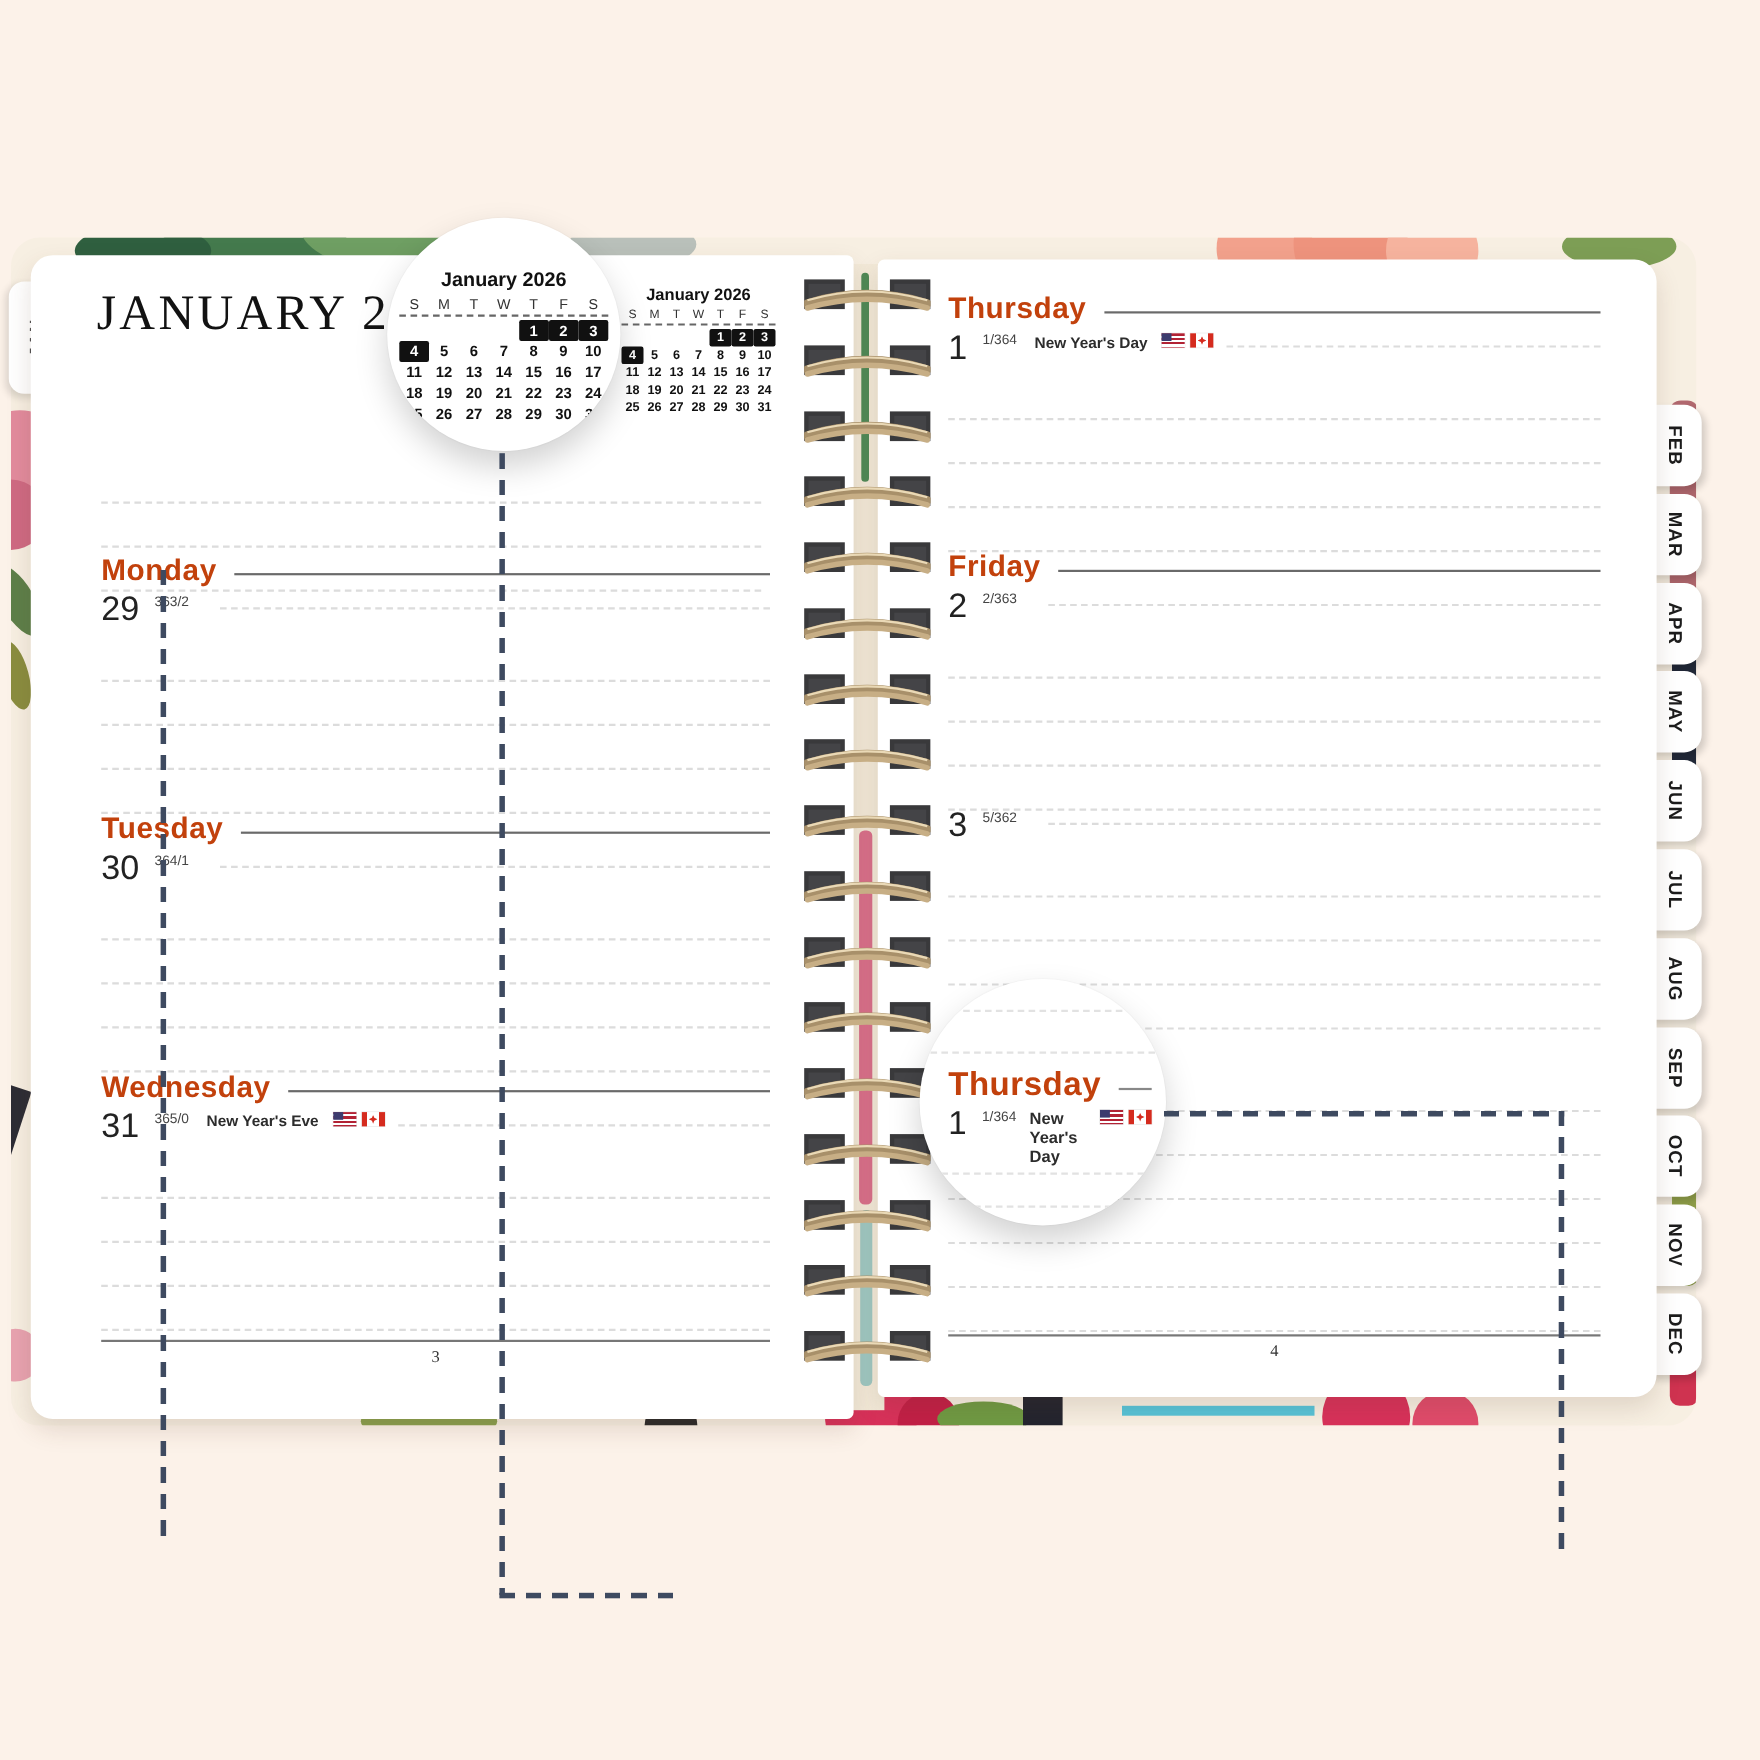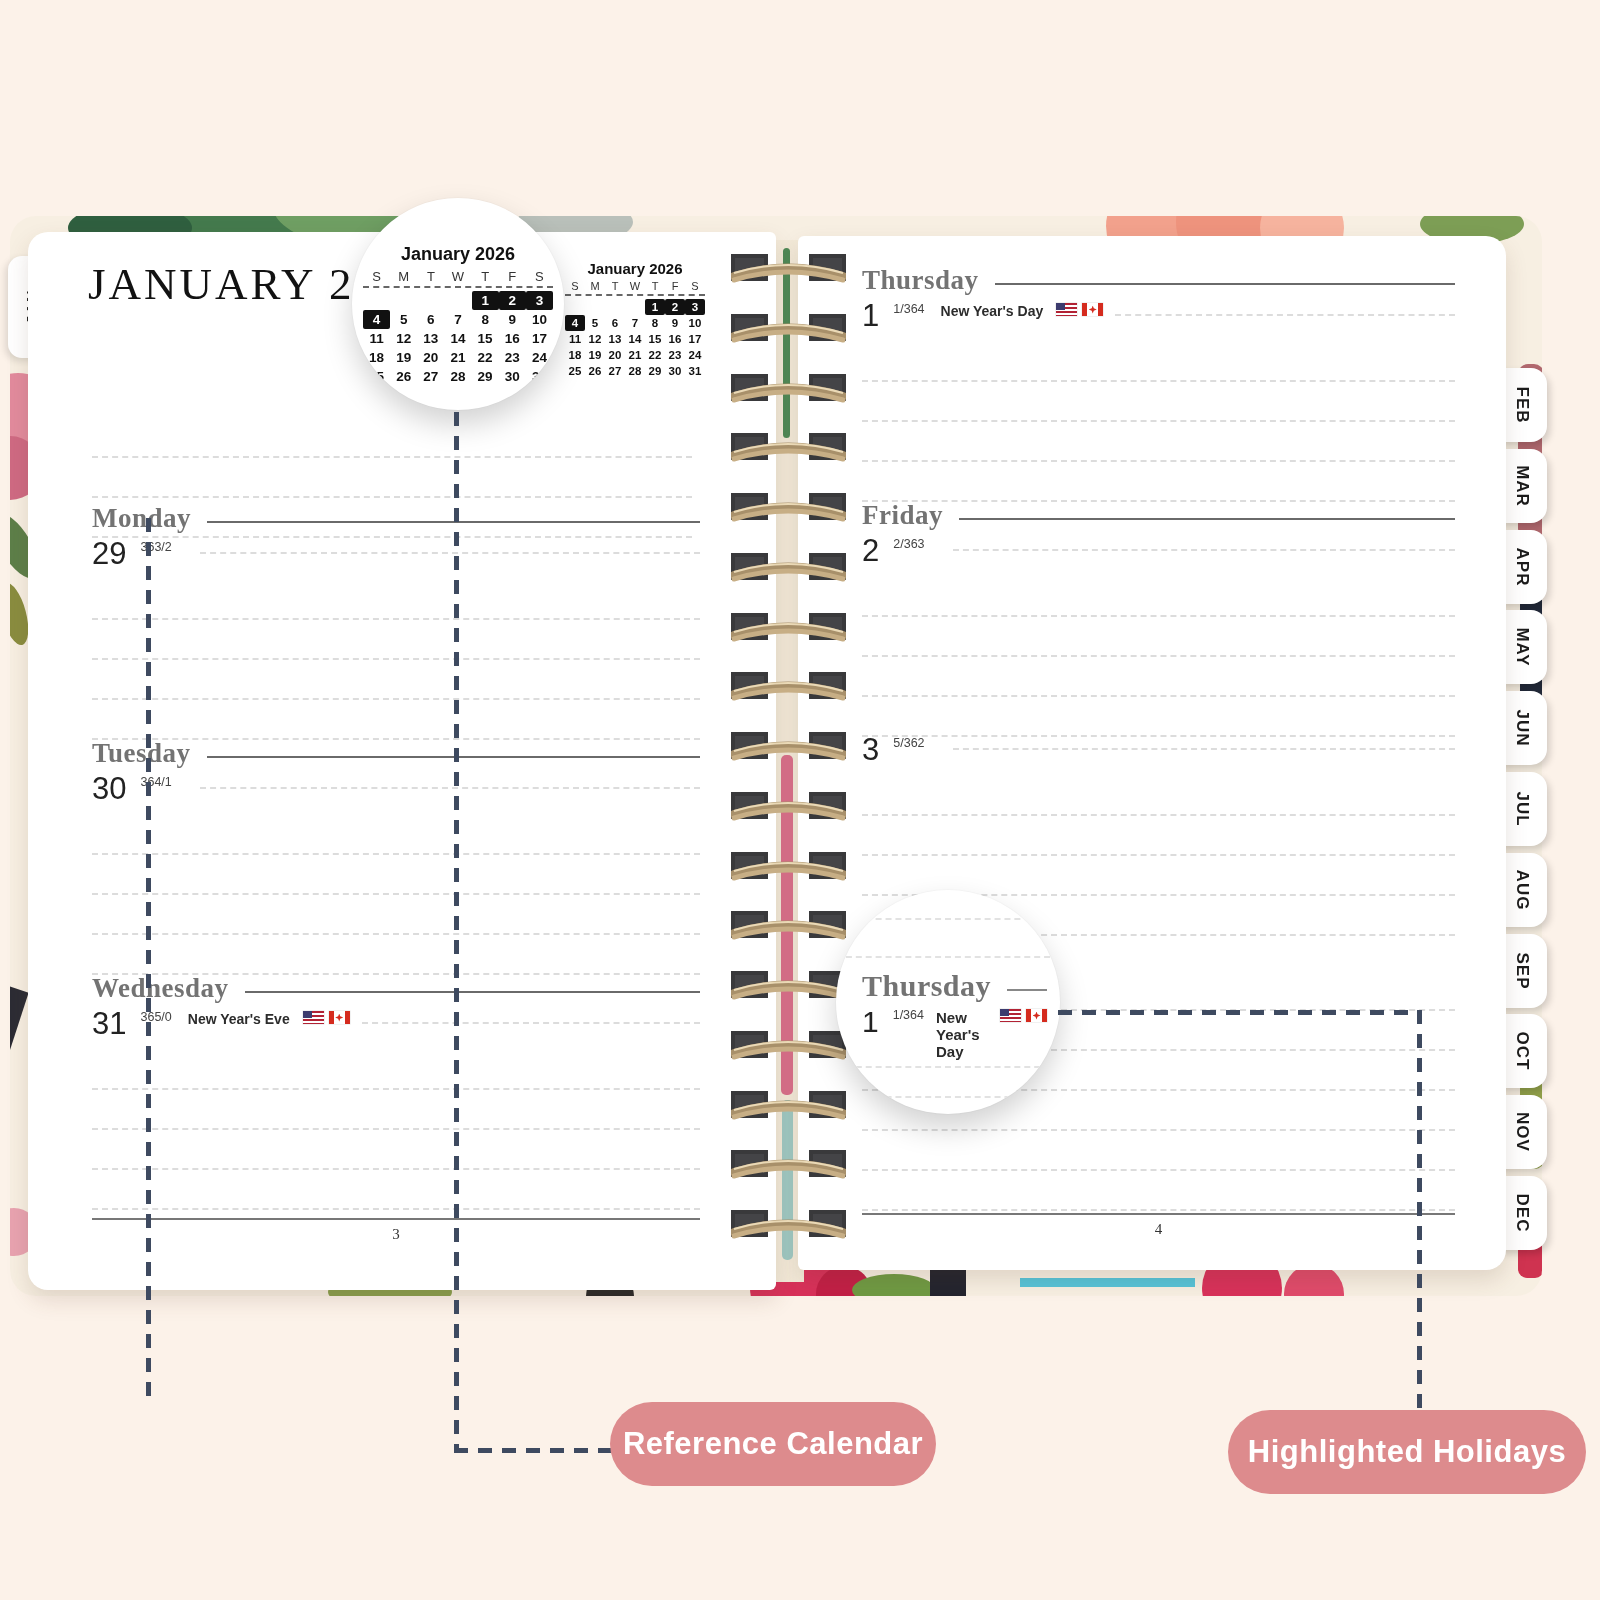--- a/index.html
+++ b/index.html
@@ -60,21 +60,21 @@
   .prior-rows{position:absolute;left:38px;top:118px;width:175px;}
   .prior-row{display:flex;align-items:flex-end;height:35px;border-bottom:2px dashed #ddd;}
   .prior-bullet{width:17px;height:17px;border:2px solid #c6c6c6;border-radius:50%;margin:0 0 6px 2px;background:#fff;}
 
   
   .days{position:absolute;}
   .days-left{left:64px;top:268px;width:608px;}
   .days-right{left:64px;top:26px;width:593px;}
   .day-block{height:235px;}
   .day-head{display:flex;align-items:center;height:36px;}
-  .day-name{font-size:27px;font-weight:700;color:#737373;letter-spacing:.5px;font-family:Liberation Serif, serif;}
+  .day-name{font-size:27px;font-weight:700;color:#c2410c;letter-spacing:.5px;}
   .day-rule{flex:1;height:2px;background:#6a6a6a;margin:8px 0 0 16px;}
   .day-sub{display:flex;align-items:flex-start;height:44px;}
   .day-date{font-size:31px;color:#222;line-height:36px;}
   .day-counter{font-size:12.5px;color:#444;margin:4px 0 0 14px;}
   .day-holiday{font-size:14px;font-weight:700;color:#2c2c2c;margin:5px 0 0 16px;}
   .flags{margin:5px 0 0 8px;white-space:nowrap;}
   .flag{display:inline-block;width:21px;height:13px;margin-left:5px;box-shadow:0 0 0 .5px #e3e3e3;vertical-align:2px;}
   .flag-us{background:linear-gradient(#3c3b6e,#3c3b6e) left top/9px 7px no-repeat,repeating-linear-gradient(180deg,#b22234 0 2px,#fff 2px 4px);}
   .flag-ca{background:linear-gradient(90deg,#d52b1e 0 5px,rgba(0,0,0,0) 5px 16px,#d52b1e 16px);background-color:#fff;position:relative;}
   .flag-ca::after{content:"";position:absolute;left:50%;top:50%;width:8px;height:8px;transform:translate(-50%,-50%);background:#d52b1e;clip-path:polygon(50% 0,63% 33%,100% 50%,63% 67%,50% 100%,37% 67%,0 50%,37% 33%);}
@@ -660,16 +660,14 @@
       </div>
     </div>
   </div>
 
   <div class="dash-v c-prio"></div>
   <div class="dash-v c-ref-v"></div>
   <div class="dash-h c-ref-h"></div>
   <div class="dash-h c-hol-h"></div>
   <div class="dash-v c-hol-v"></div>
 
-  <div class="pill pill-ref">Reference Calendar</div>
-  <div class="pill pill-hol">Highlighted Holidays</div>
 
 </div>
 
 </body></html>

